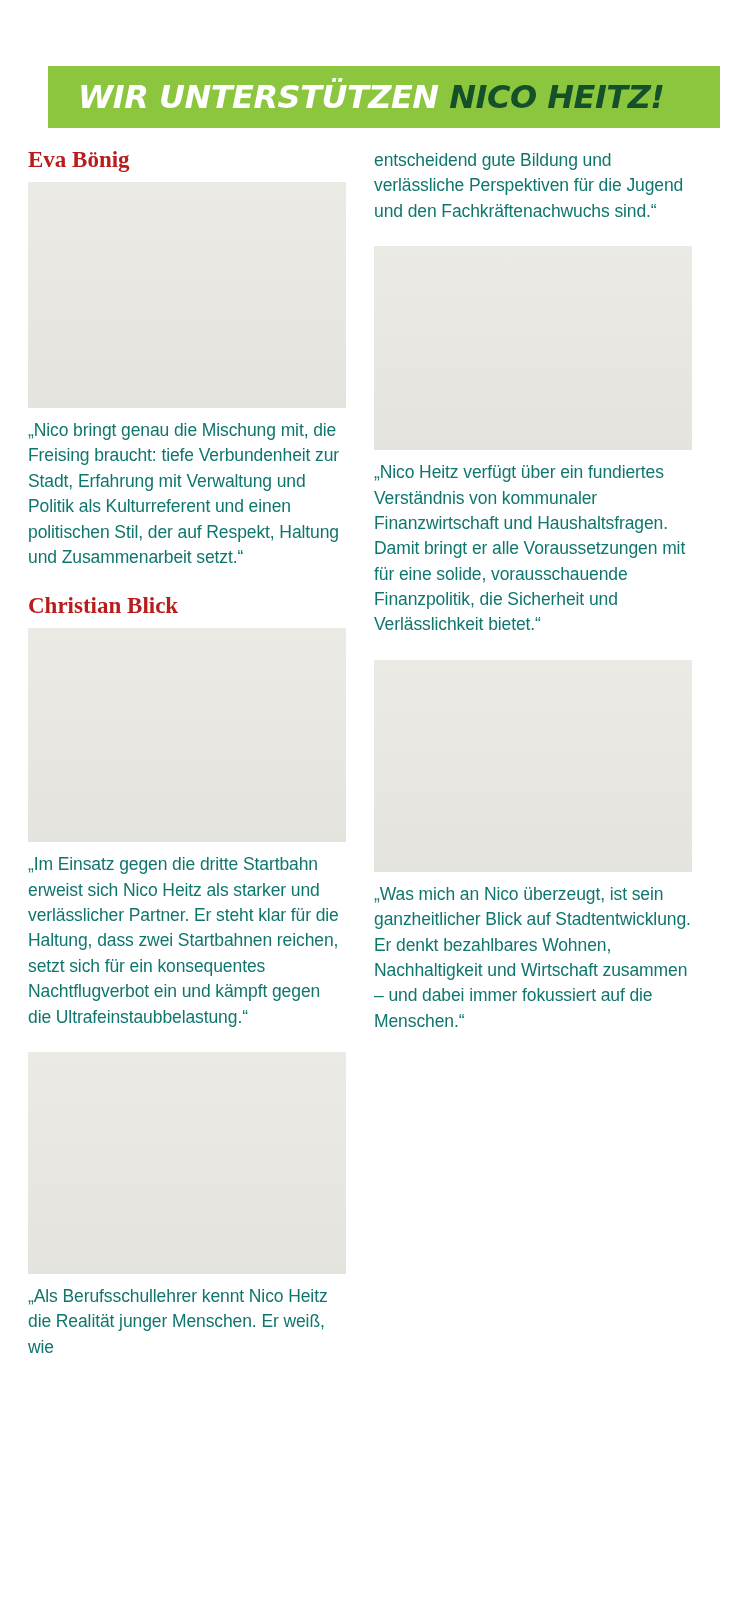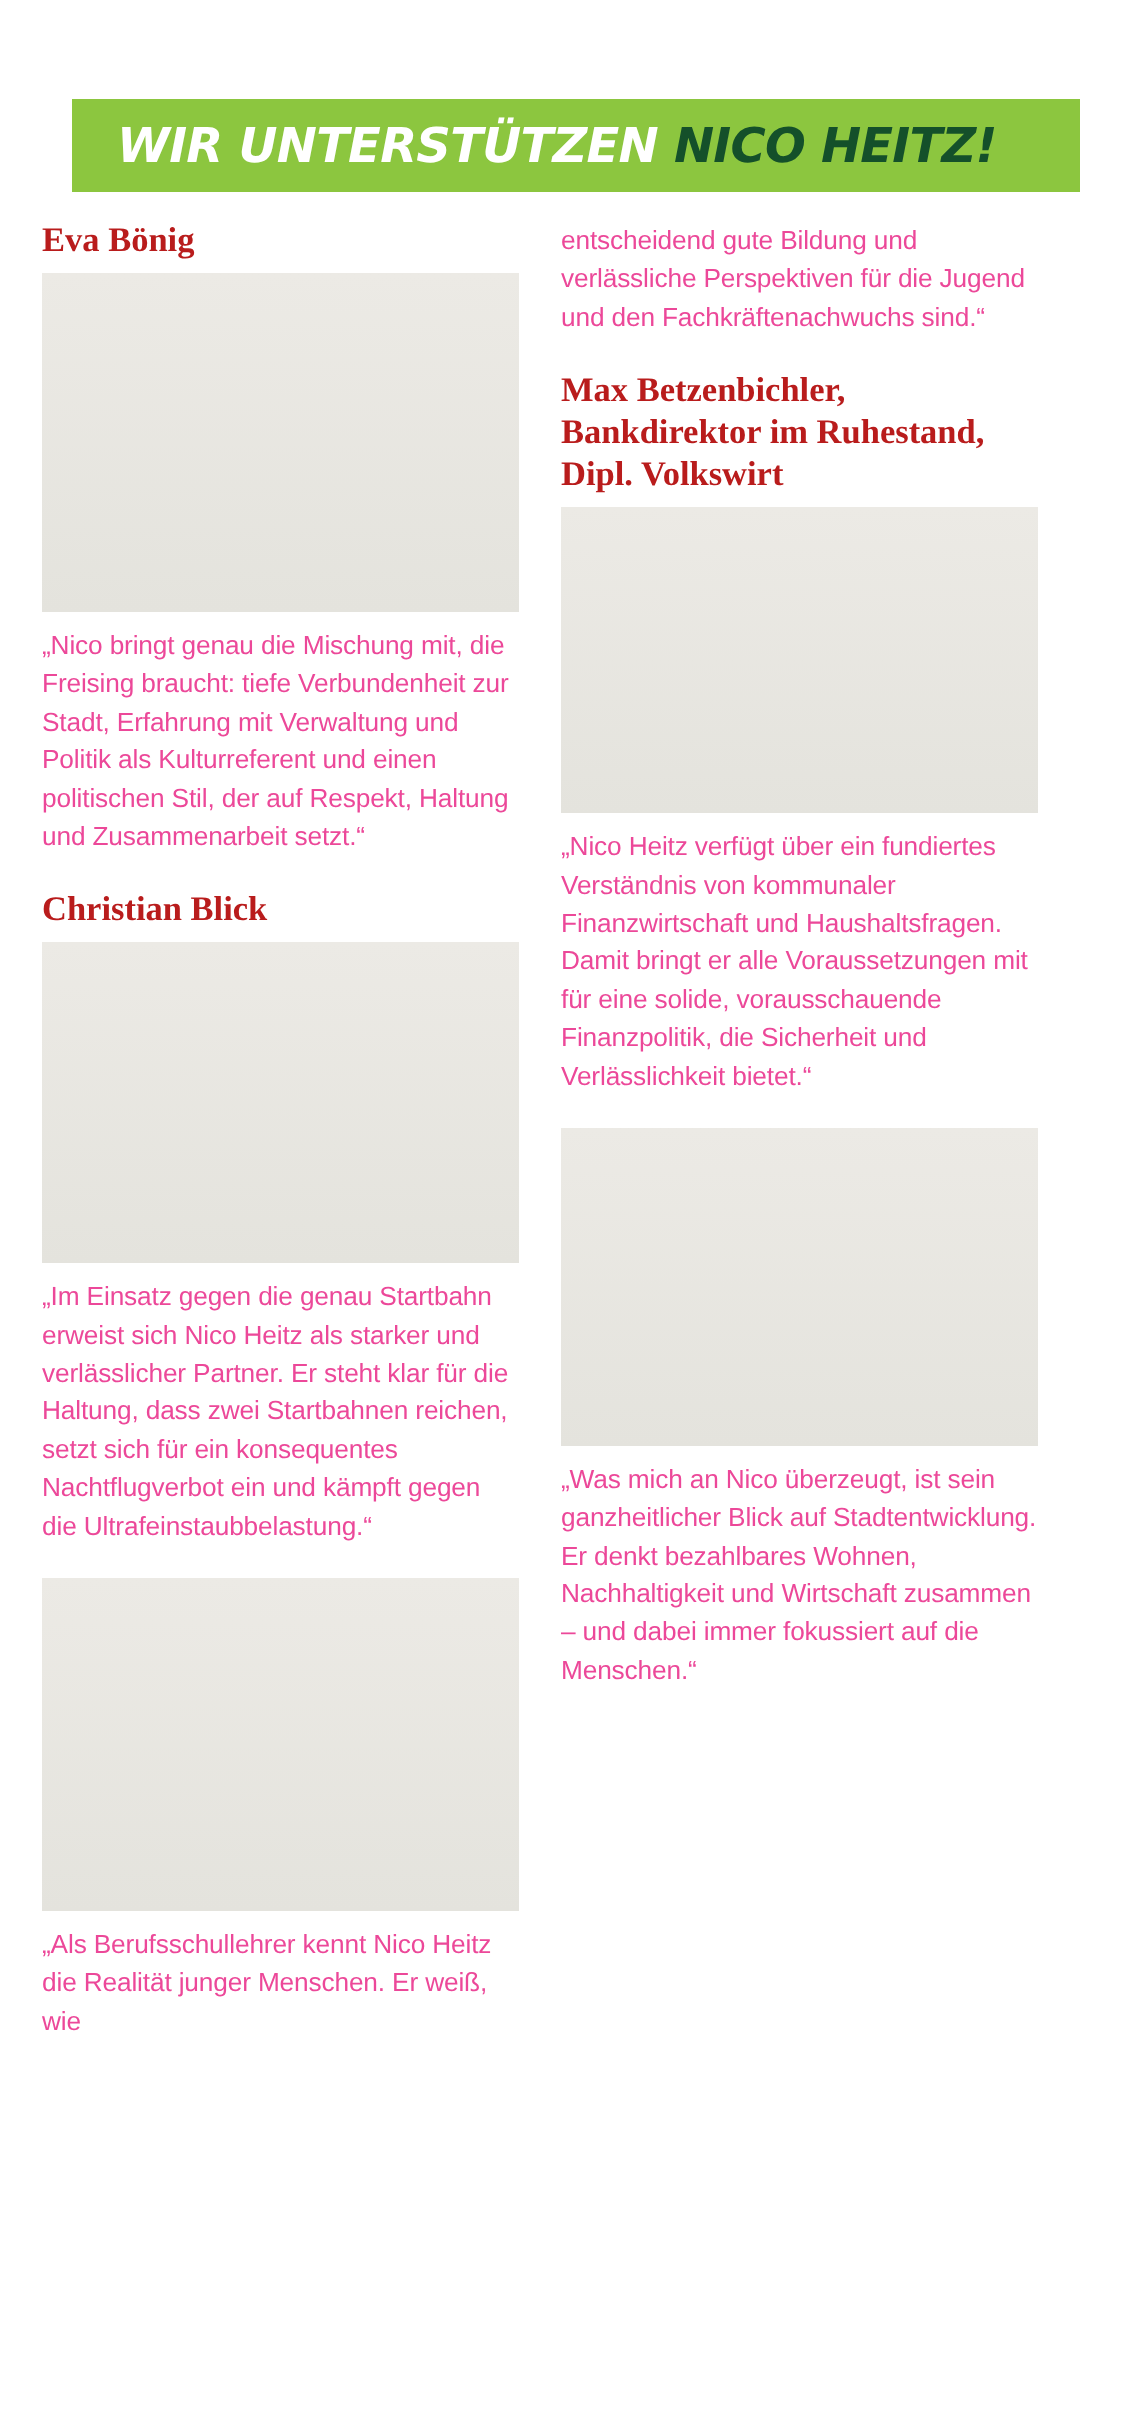--- a/index.html
+++ b/index.html
@@ -78,21 +78,21 @@
   }
   .photo .bgwash {
     position: absolute;
     inset: 0;
     background: linear-gradient(180deg, #eceae5 0%, #e4e3dd 100%);
   }
 
   .quote {
     font-size: 17.5px;
     line-height: 1.45;
-    color: #ec4899;
+    color: #0f766e;
     margin: 0 0 22px 0;
     letter-spacing: -0.1px;
   }
   .quote.nomargin { margin-bottom: 16px; }
 
   
   svg.portrait { display: block; width: 100%; height: 100%; }
 </style>
 </head>
 <body>
@@ -145,21 +145,21 @@
             <ellipse cx="159" cy="104" rx="42" ry="49" fill="#ecbd9c"></ellipse>
             <path d="M116 100 C112 58 134 44 159 44 C184 44 206 58 202 100 C198 80 188 72 176 70 C164 78 150 78 140 70 C130 74 120 82 116 100 Z" fill="#4a4a4a"></path>
 
             <path d="M124 112 C126 150 142 160 159 160 C176 160 192 150 194 112 C190 136 176 146 159 146 C142 146 128 136 124 112 Z" fill="#9a9a96"></path>
 
             <path d="M141 128 Q159 144 177 128 Q159 136 141 128 Z" fill="#ffffff"></path>
             <circle cx="143" cy="101" r="3.4" fill="#2c2c2c"></circle>
             <circle cx="175" cy="101" r="3.4" fill="#2c2c2c"></circle>
           </svg>
         </div>
-        <p class="quote">„Im Einsatz gegen die genau Startbahn erweist sich Nico Heitz als starker und verlässlicher Partner. Er steht klar für die Haltung, dass zwei Startbahnen reichen, setzt sich für ein konsequentes Nachtflugverbot ein und kämpft gegen die Ultrafeinstaubbelastung.“</p>
+        <p class="quote">„Im Einsatz gegen die dritte Startbahn erweist sich Nico Heitz als starker und verlässlicher Partner. Er steht klar für die Haltung, dass zwei Startbahnen reichen, setzt sich für ein konsequentes Nachtflugverbot ein und kämpft gegen die Ultrafeinstaubbelastung.“</p>
       </div>
 
       <div>
         <div class="photo" style="height:222px">
           <div class="bgwash"></div>
           <svg class="portrait" viewBox="0 0 318 222" preserveAspectRatio="xMidYMax meet">
             <rect x="0" y="0" width="318" height="222" fill="#e9e7e1"></rect>
             <path d="M74 222 C82 176 114 158 159 158 C204 158 236 176 244 222 Z" fill="#1f2b4a"></path>
             <path d="M136 222 L136 162 L159 196 L182 162 L182 222 Z" fill="#cfe0ea"></path>
             <path d="M142 150 L142 172 C142 182 176 182 176 172 L176 150 Z" fill="#e0b094"></path>
@@ -173,21 +173,20 @@
         <p class="quote nomargin">„Als Berufsschullehrer kennt Nico Heitz die Realität junger Menschen. Er weiß, wie</p>
       </div>
 
     </div>
 
     <div class="col">
 
       <p class="quote" style="margin-top:2px">entscheidend gute Bildung und verlässliche Perspektiven für die Jugend und den Fachkräftenachwuchs sind.“</p>
 
       <div>
-        <h2 class="name">Max Betzenbichler, Bankdirektor im Ruhestand, Dipl. Volkswirt</h2>
         <div class="photo" style="height:204px">
           <div class="bgwash"></div>
           <svg class="portrait" viewBox="0 0 318 204" preserveAspectRatio="xMidYMax meet">
             <rect x="0" y="0" width="318" height="204" fill="#e9e7e1"></rect>
 
             <path d="M48 204 C58 156 104 138 159 138 C214 138 260 156 270 204 Z" fill="#585b5e"></path>
 
             <path d="M132 204 L132 146 L159 186 L186 146 L186 204 Z" fill="#d8e4ee"></path>
 
             <path d="M140 128 L140 154 C140 164 178 164 178 154 L178 128 Z" fill="#dba682"></path>

